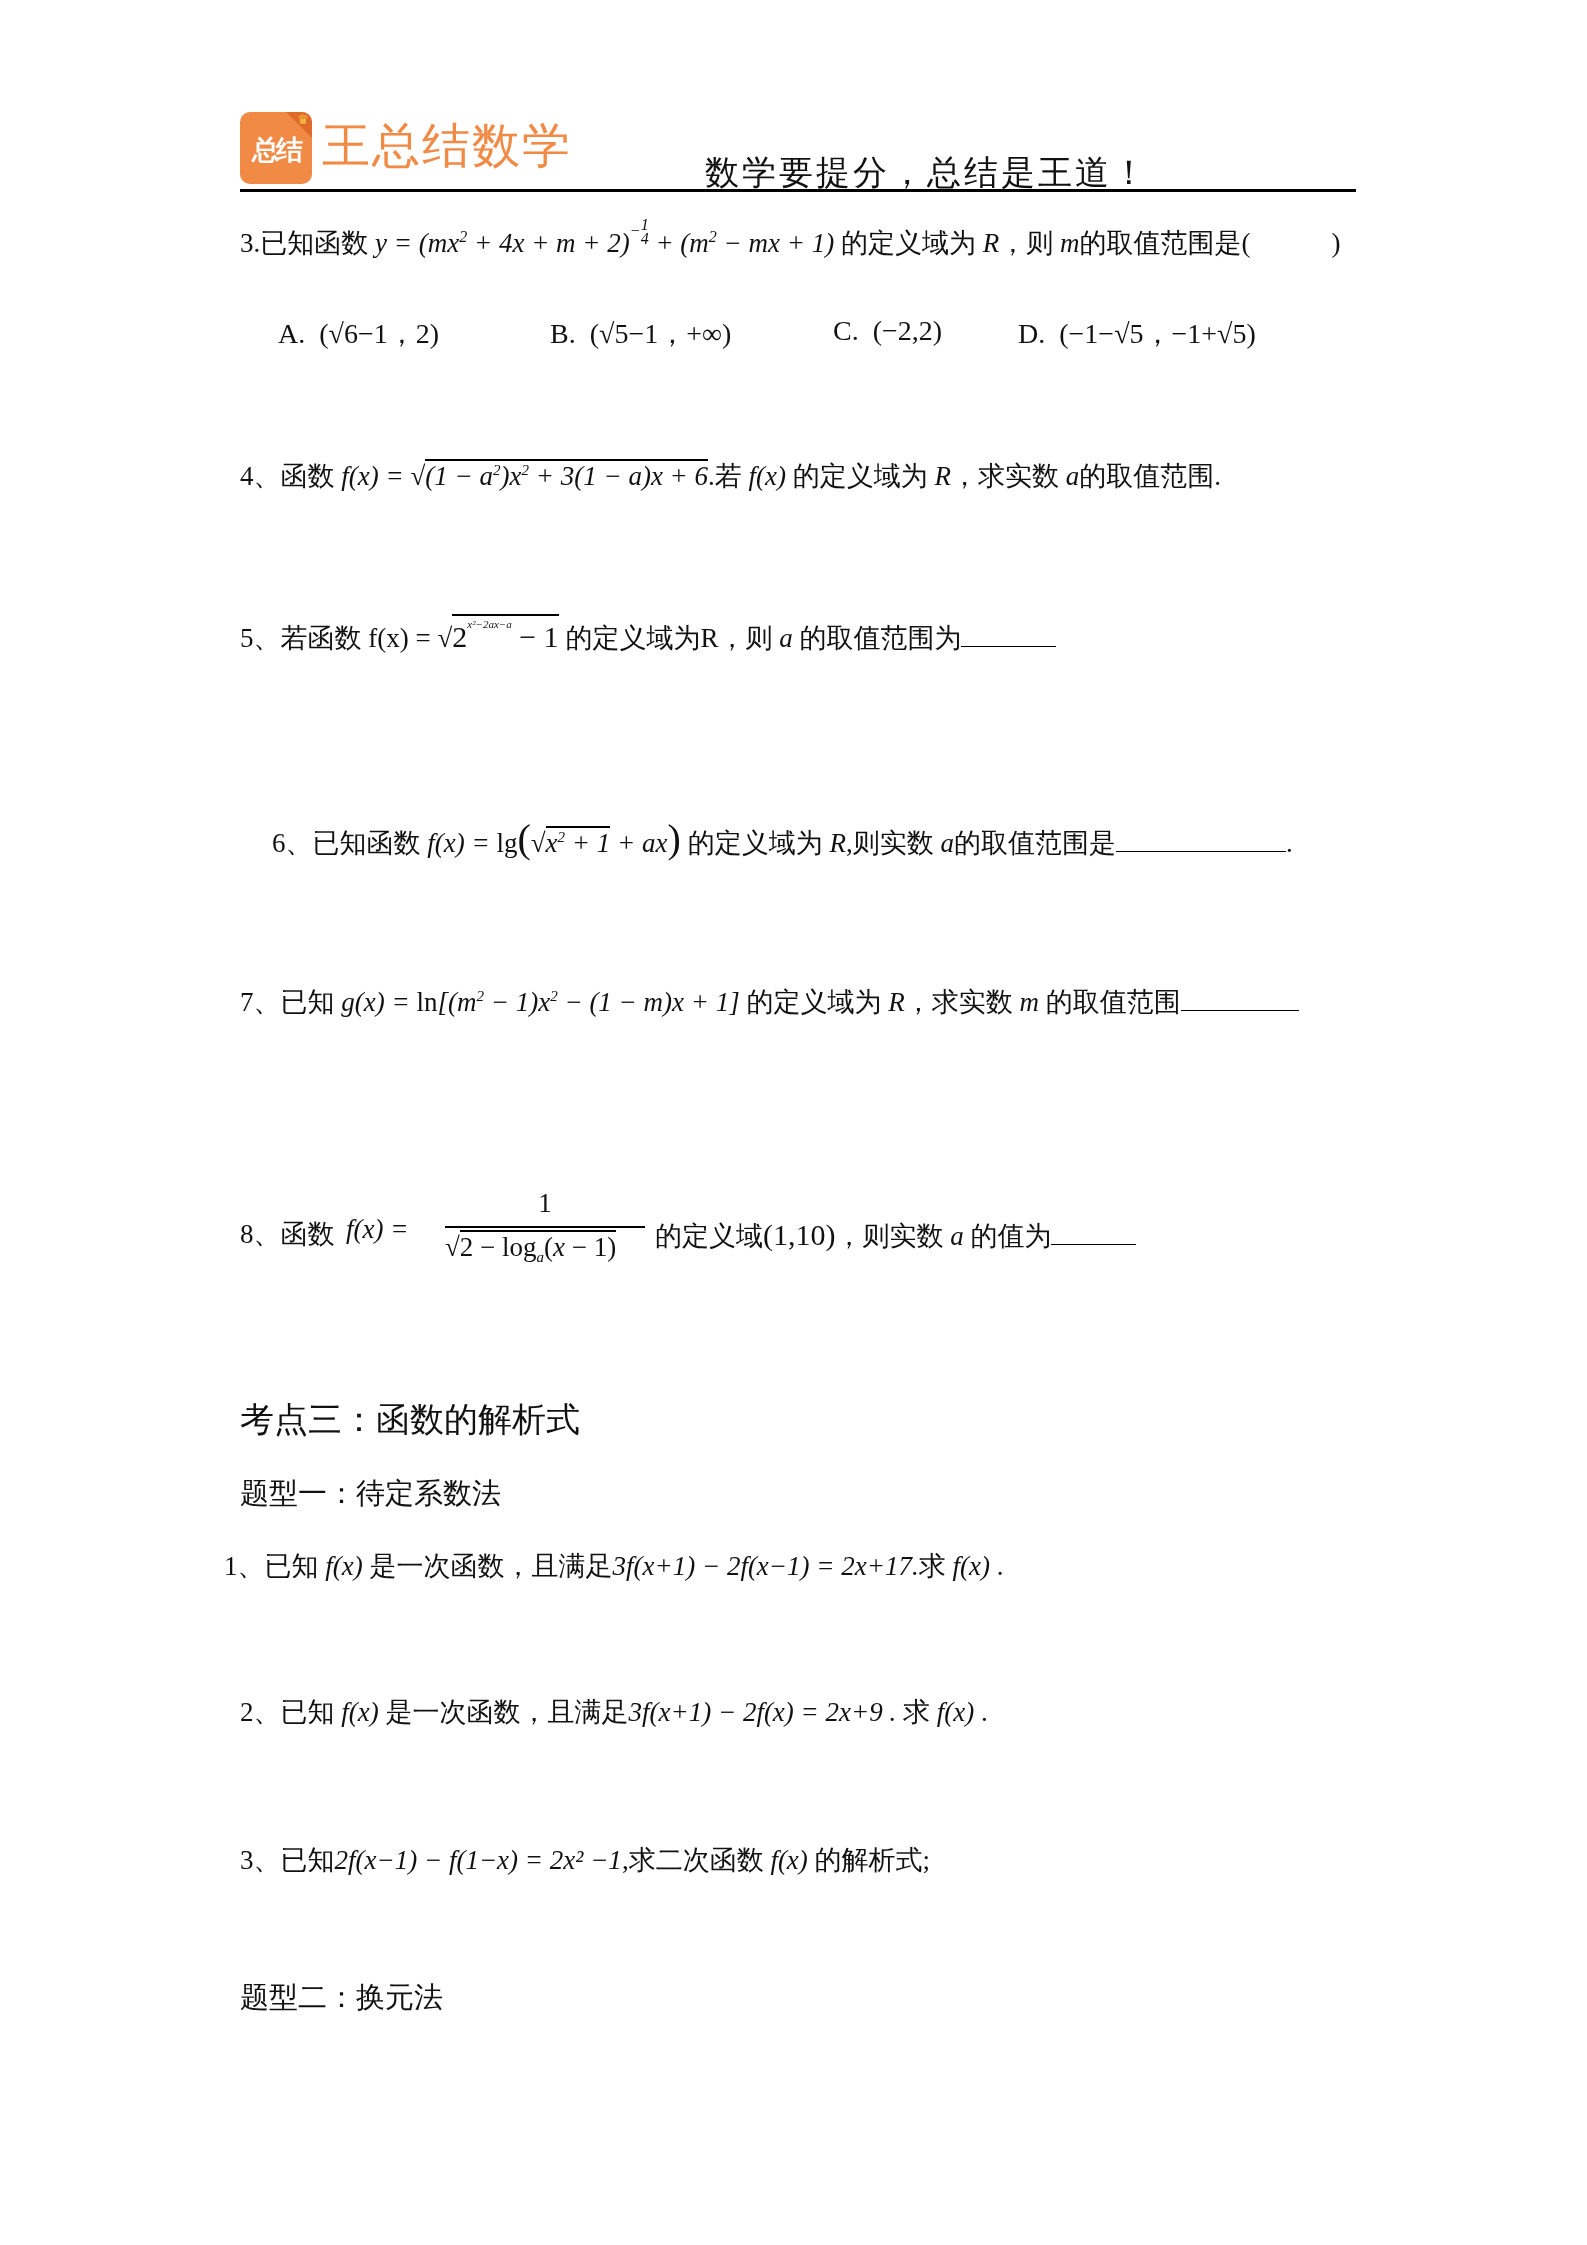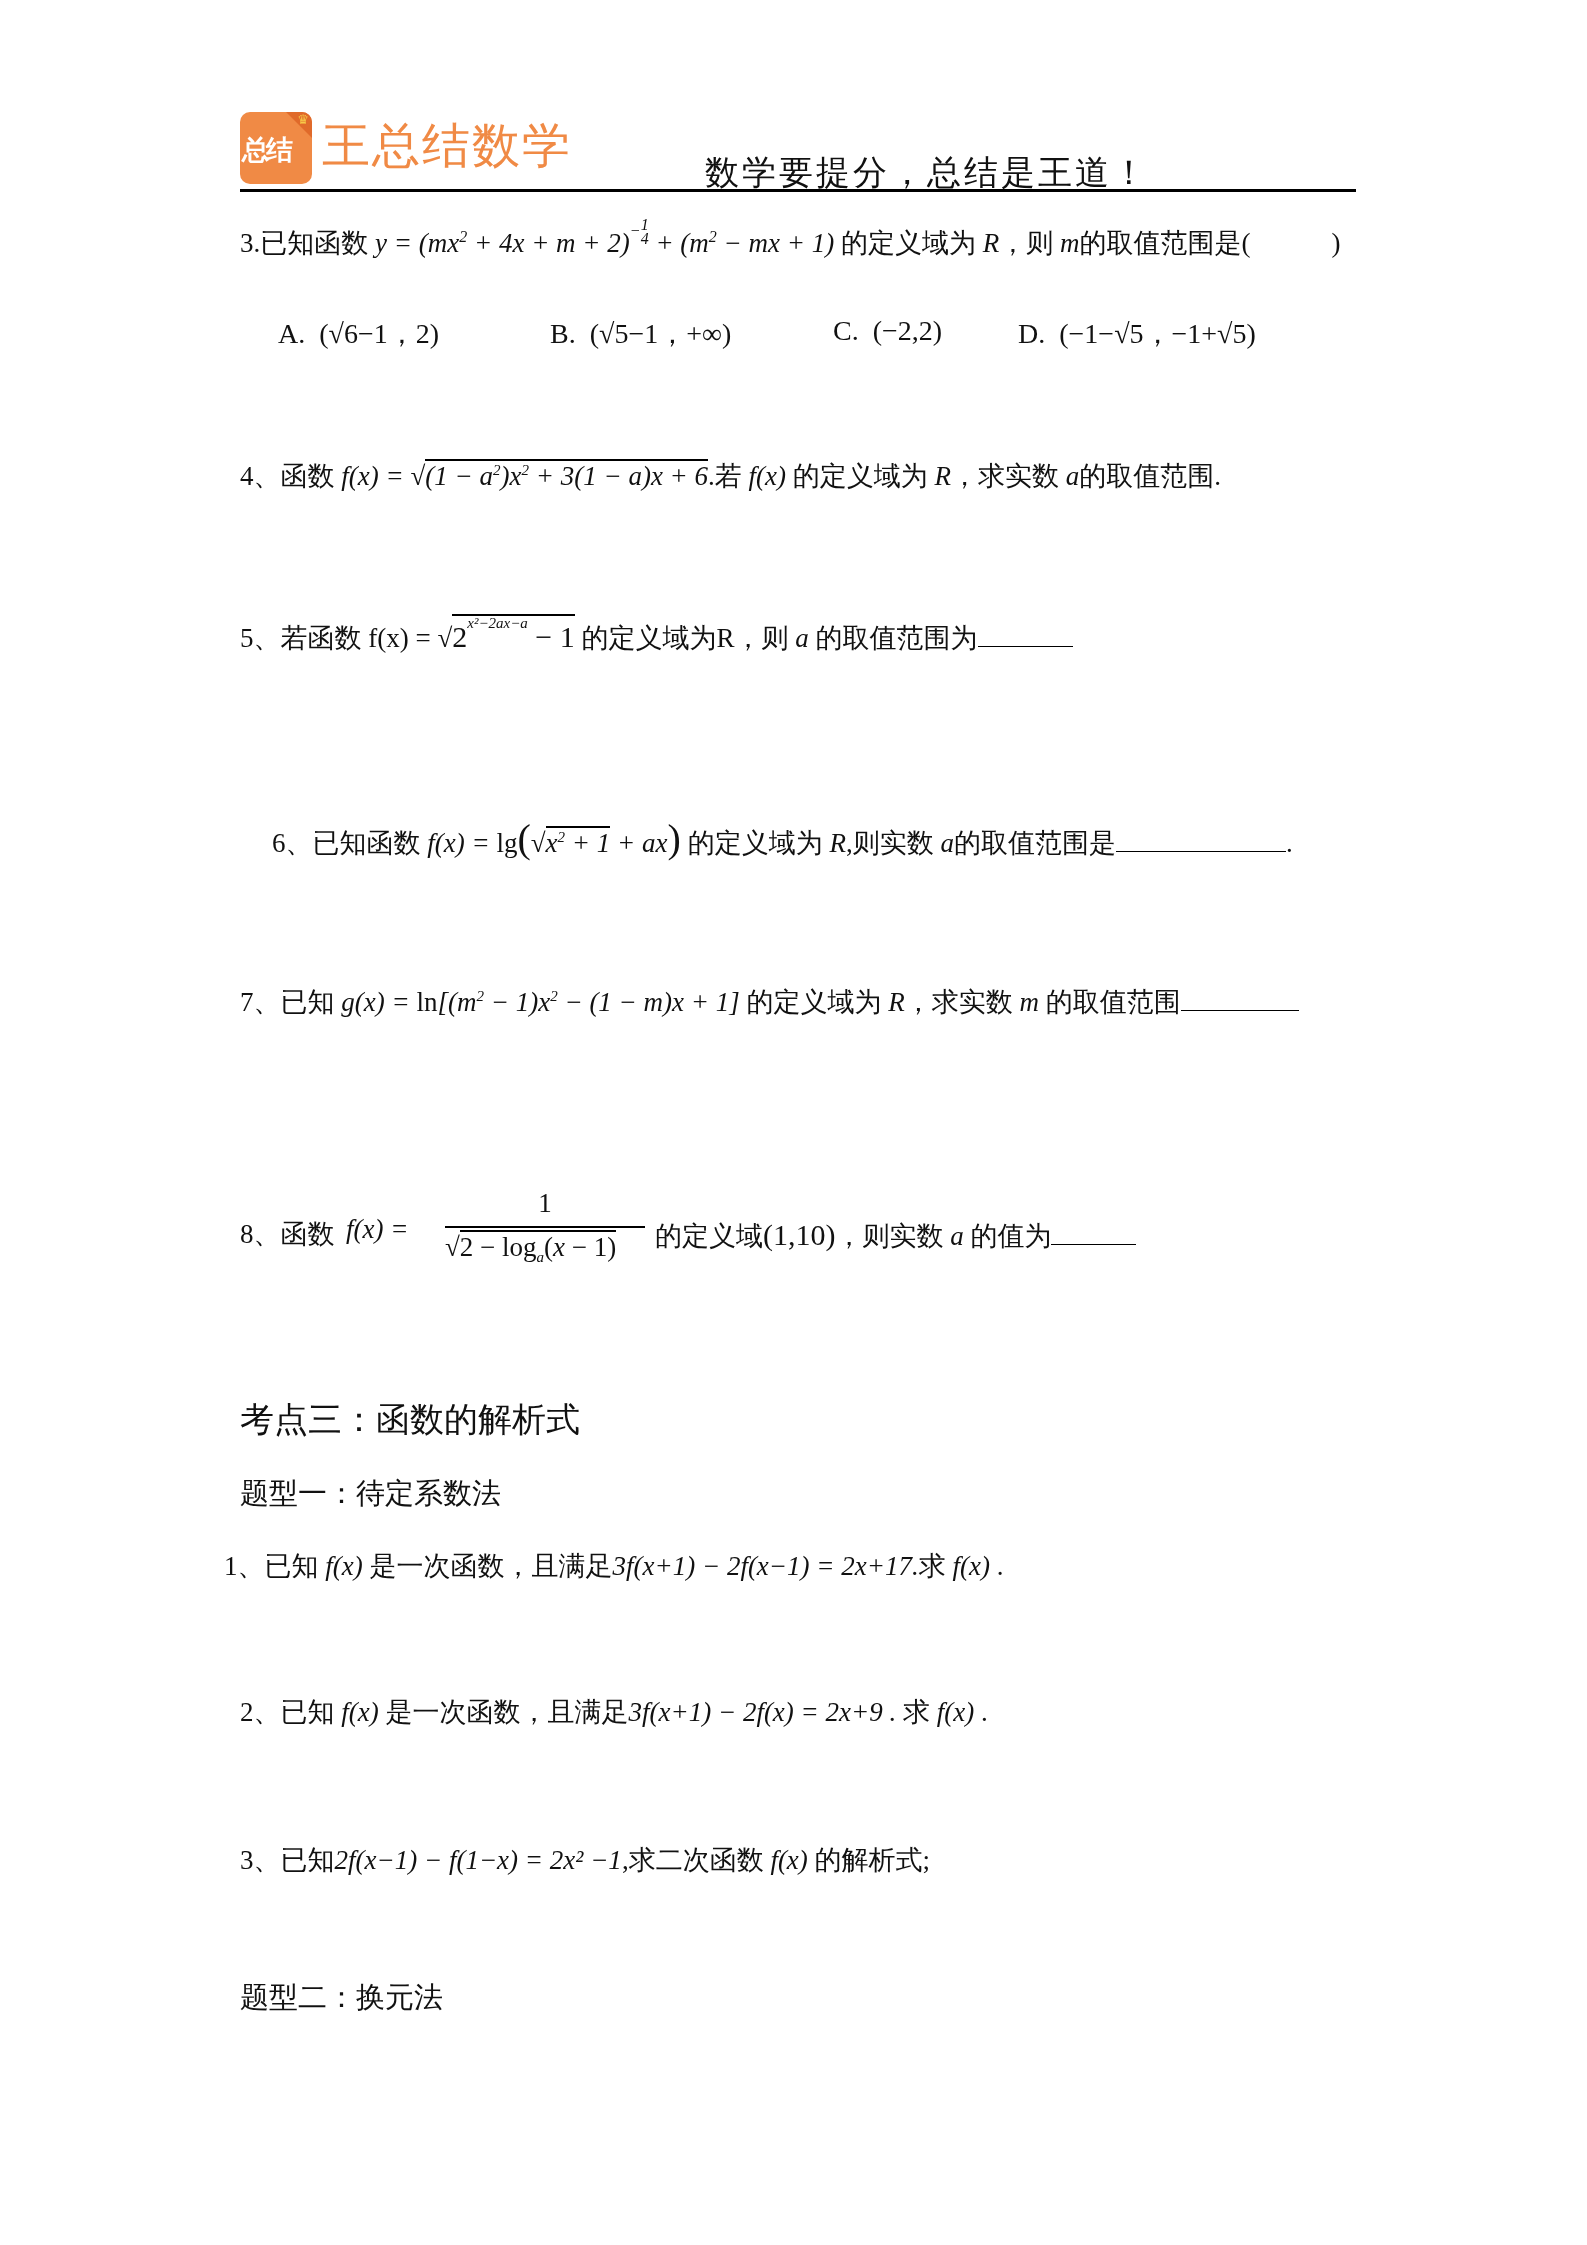--- a/index.html
+++ b/index.html
@@ -4,21 +4,21 @@
 <style>
   html, body { margin:0; padding:0; background:#ffffff; }
   body { width:1587px; height:2245px; position:relative; overflow:hidden;
          font-family:"Liberation Serif","DejaVu Serif",serif; color:#111; }
   .abs { position:absolute; white-space:nowrap; }
   .logo-box { position:absolute; left:240px; top:112px; width:72px; height:72px;
               background:#f08a45; border-radius:10px; overflow:hidden; }
   .logo-box .fold { position:absolute; right:0; top:0; width:0; height:0;
               border-left:26px solid transparent; border-top:26px solid #e06a2a; }
   .logo-box .crown { position:absolute; right:3px; top:0px; color:#f7c948; font-size:13px; }
-  .logo-box .glyph { position:absolute; left:2px; top:20px; width:68px; text-align:left;
+  .logo-box .glyph { position:absolute; left:2px; top:20px; width:68px; text-align:center;
               color:#fff; font-family:"DejaVu Sans",sans-serif; font-weight:bold; font-size:27px; letter-spacing:-3px; }
   .brand { left:322px; top:114px; color:#f08a45; font-family:"DejaVu Sans",sans-serif;
            font-size:48px; letter-spacing:2px; }
   .slogan { left:705px; top:150px; font-size:34px; font-family:"DejaVu Serif",serif; letter-spacing:3px; }
   .rule { position:absolute; left:240px; top:189px; width:1116px; height:3px; background:#000; }
   .q { font-size:27px; }
   .m { font-style:italic; }
   .heading { font-family:"DejaVu Sans",sans-serif; font-size:34px; }
   .sub { font-family:"DejaVu Sans",sans-serif; font-size:29px; font-weight:normal; }
   .blank { display:inline-block; border-bottom:1.5px solid #000; height:1.05em; vertical-align:baseline; }
@@ -65,21 +65,21 @@
   <span class="m">f(x) = √<span style="border-top:2px solid #000; padding-top:0;">(1 − a<sup style="font-size:15px">2</sup>)x<sup style="font-size:15px">2</sup> + 3(1 − a)x + 6</span></span><span>.若</span>
   <span class="m">f(x)</span>
   <span>的定义域为</span>
   <span class="m">R</span><span>，求实数</span>
   <span class="m">a</span><span>的取值范围.</span>
 </div>
 
 <div class="abs q" style="left:240px; top:618px;">
   <span>5、若函数</span>
   <span>f(x) =</span>
-  <span>√<span style="border-top:2px solid #000; padding-top:4px; font-size:30px;">2<sup class="m" style="font-size:15px; position:relative; top:-8px;">x²−2ax−a</sup> − 1</span></span>
+  <span>√<span style="border-top:2px solid #000; padding-top:4px; font-size:30px;">2<sup class="m" style="font-size:11px; position:relative; top:-8px;">x²−2ax−a</sup> − 1</span></span>
   <span>的定义域为R，则</span>
   <span class="m">a</span>
   <span>的取值范围为</span><span class="blank" style="width:95px;"></span>
 </div>
 
 <div class="abs q" style="left:240px; top:815px;margin-left:32px;">
   <span>6、已知函数</span>
   <span class="m">f(x) = <span style="font-style:normal">lg</span><span style="font-size:40px; font-style:normal;">(</span>√<span style="border-top:2px solid #000;">x<sup style="font-size:15px">2</sup> + 1</span> + ax<span style="font-size:40px; font-style:normal;">)</span></span>
   <span>的定义域为</span>
   <span class="m">R</span><span>,则实数</span>

